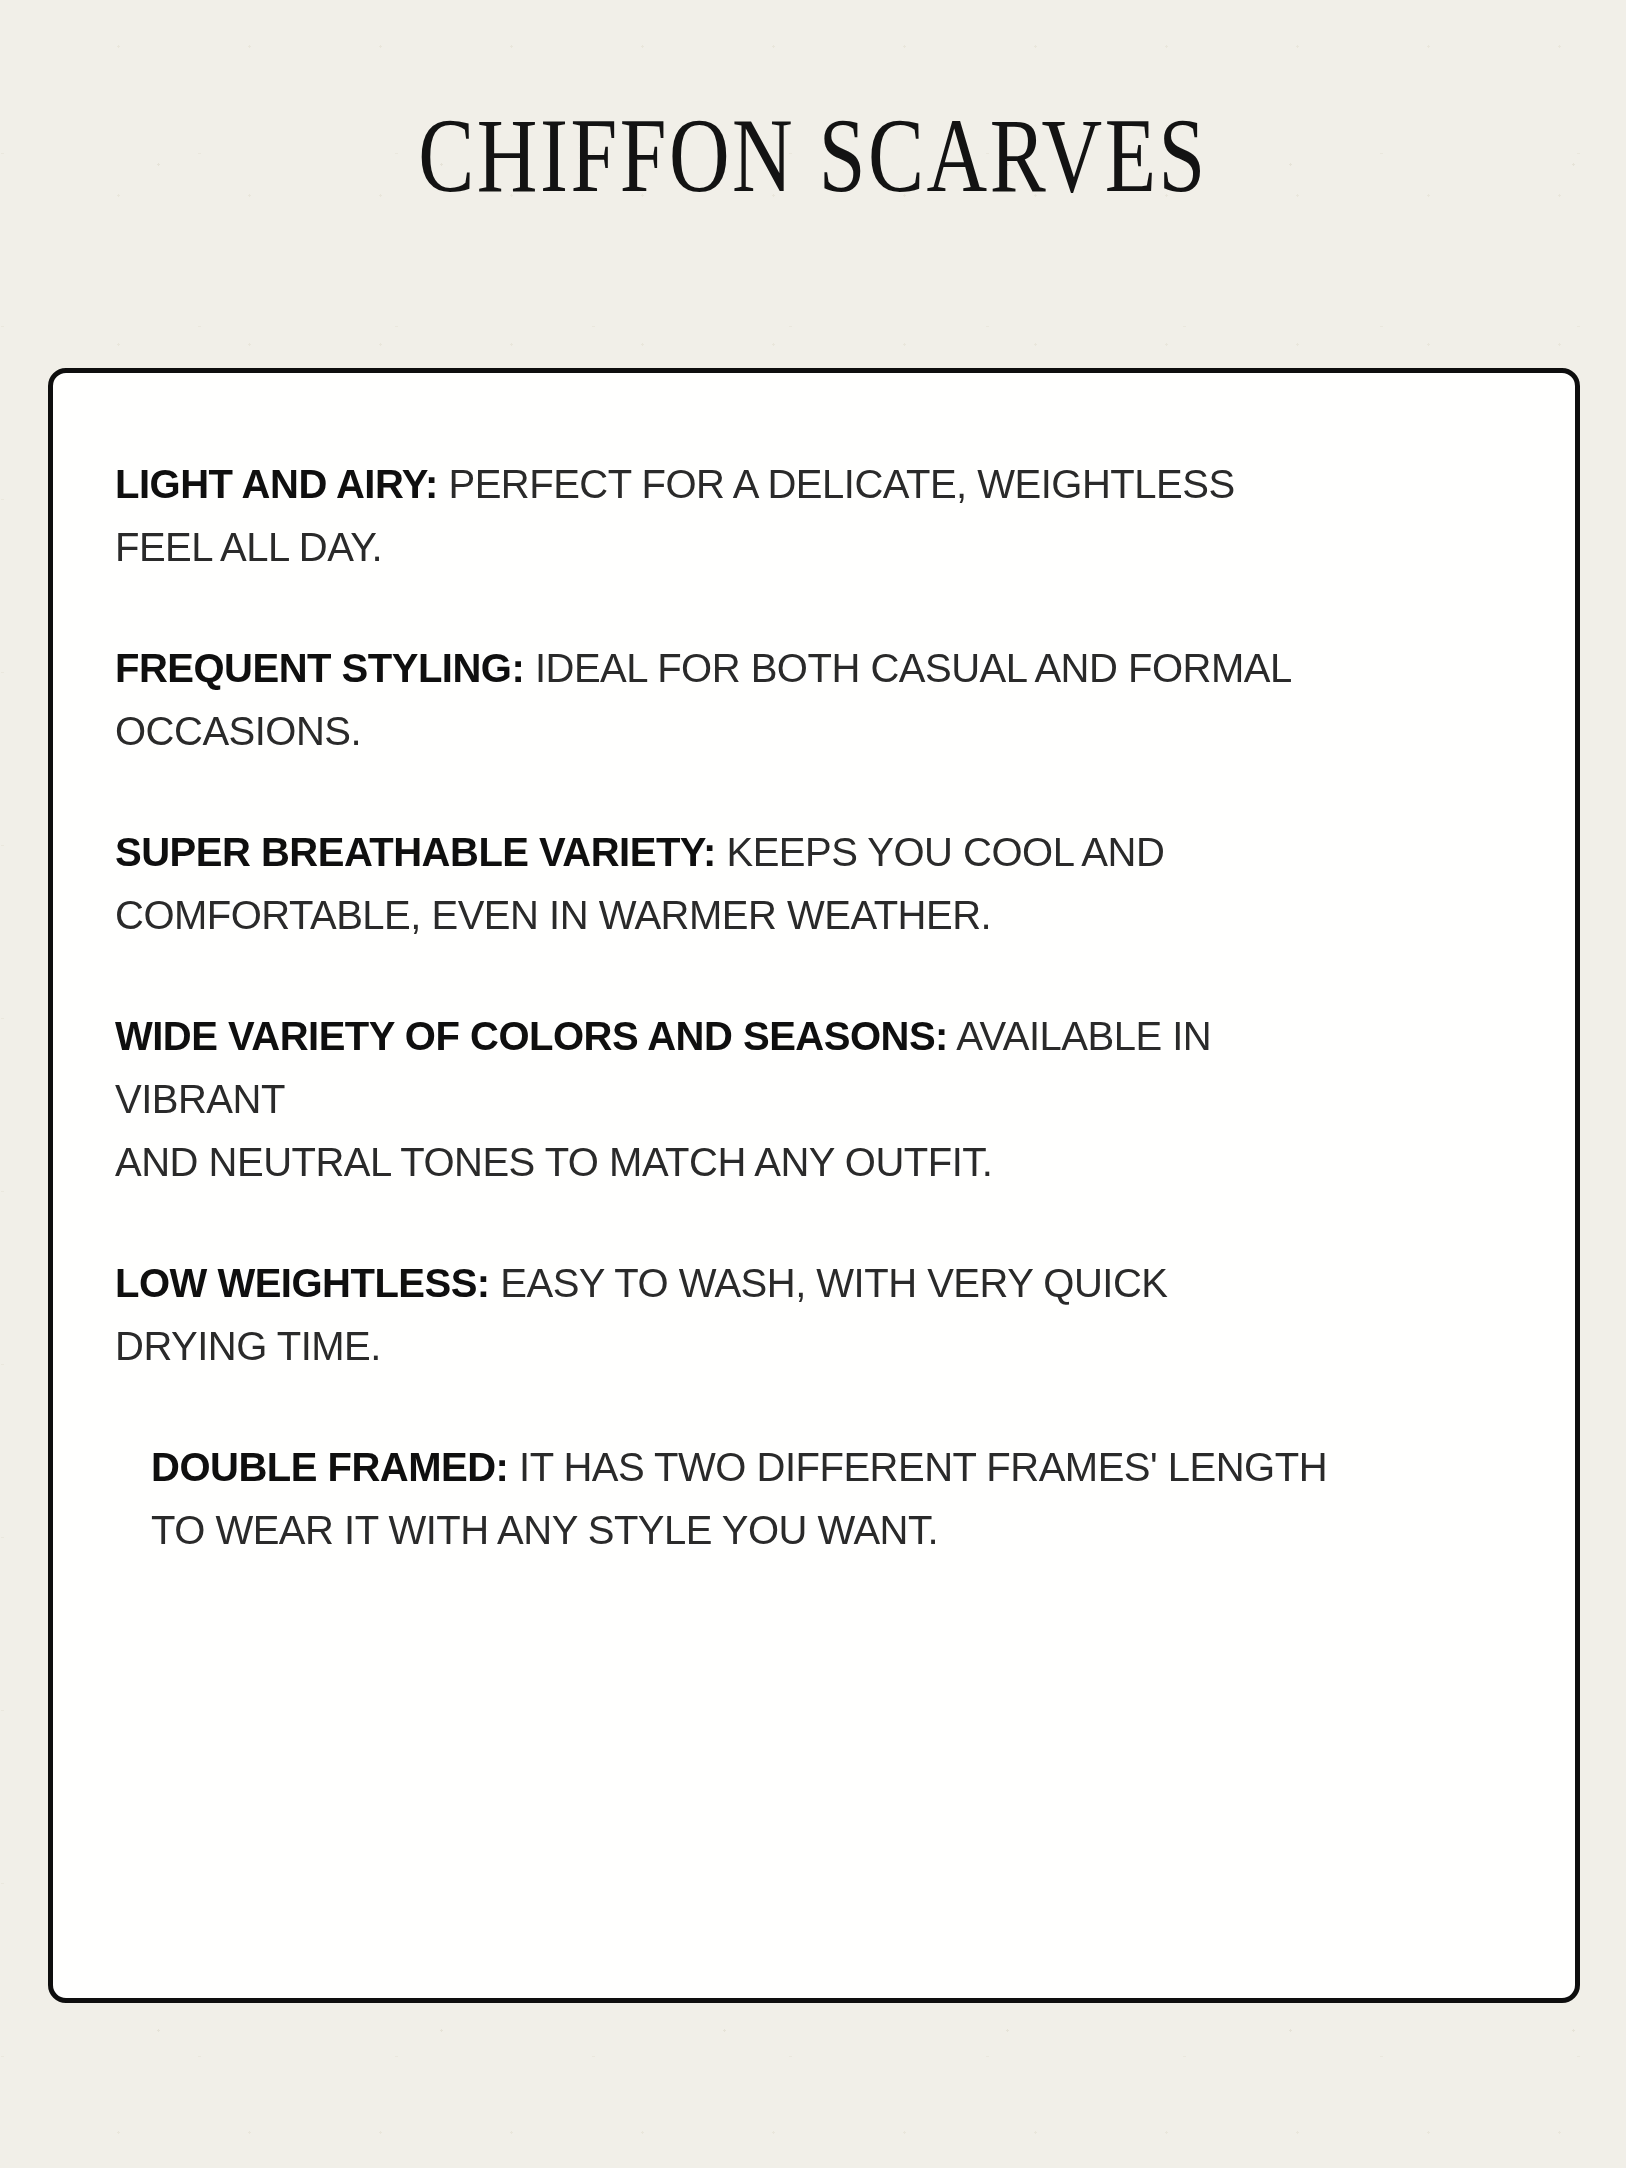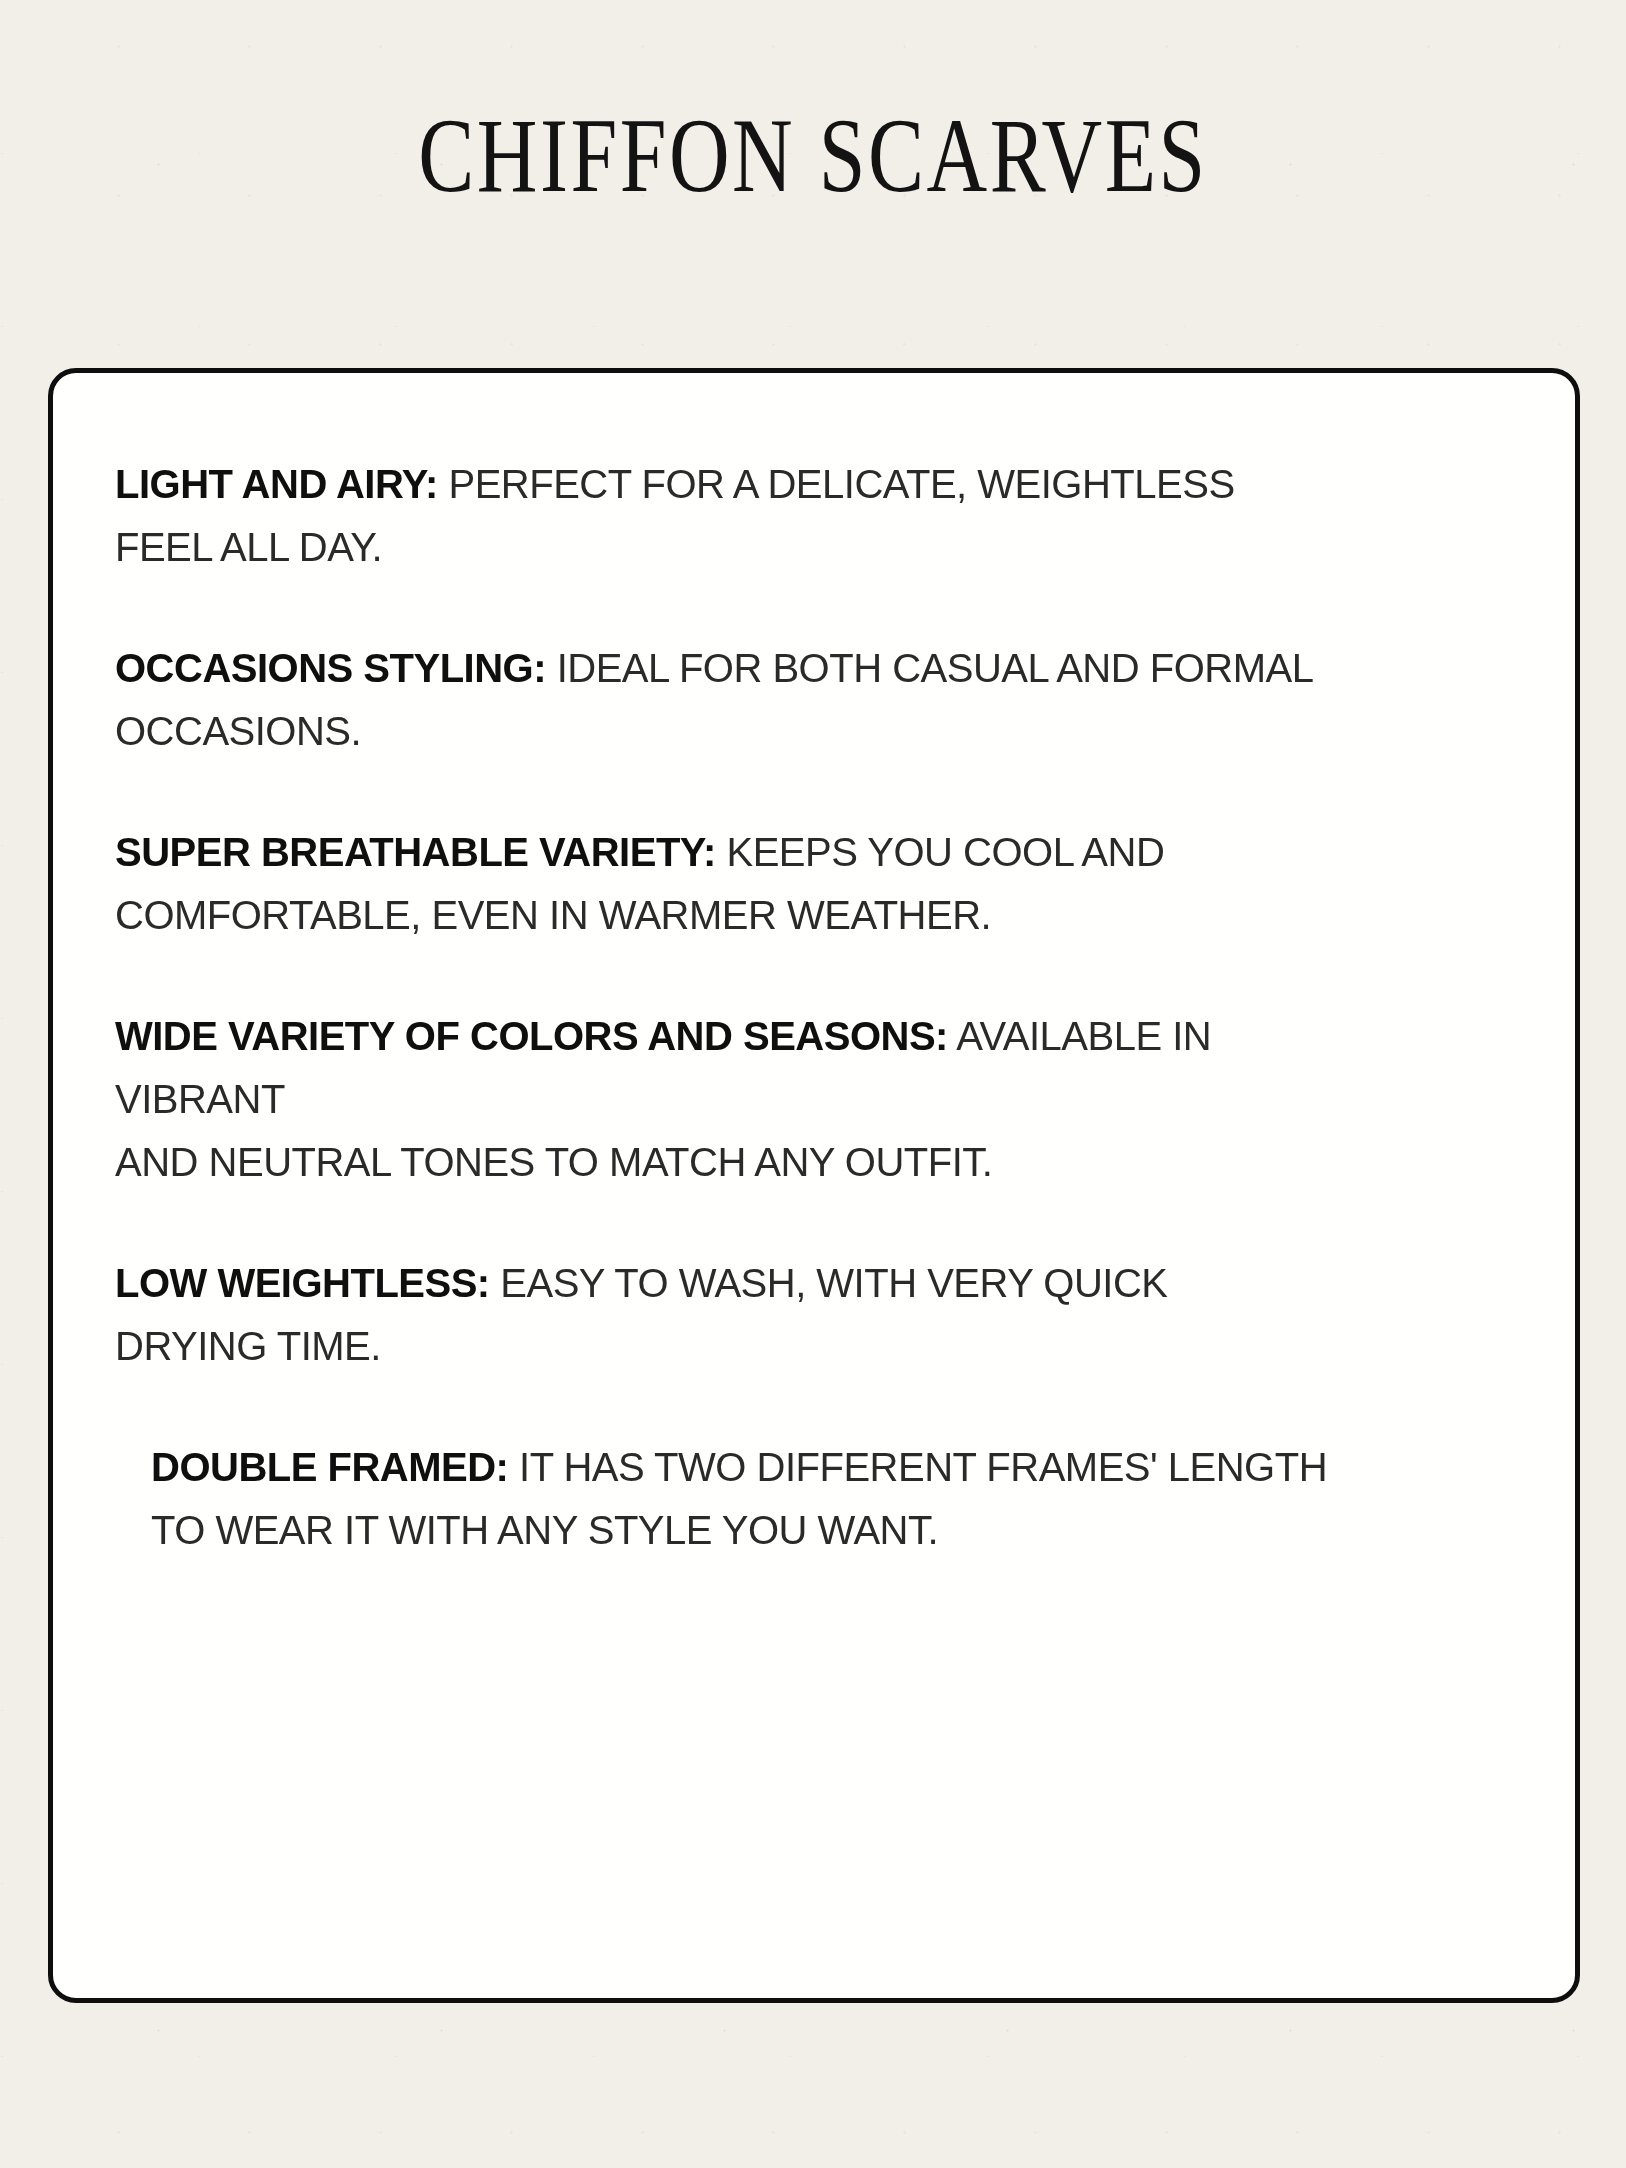--- a/index.html
+++ b/index.html
@@ -42,21 +42,21 @@
   }
   .card {
     position: absolute;
     left: 48px;
     top: 368px;
     width: 1532px;
     height: 1635px;
     box-sizing: border-box;
     background: #fffffe;
     border: 5px solid #0e0e0e;
-    border-radius: 28px;
+    border-radius: 18px;
     padding: 80px 62px 0 62px;
   }
   .feature {
     margin: 0 0 58px 0;
     font-size: 40px;
     line-height: 63px;
     letter-spacing: -0.5px;
     color: #2a2a2a;
   }
   .feature:last-child { margin-bottom: 0; margin-left: 36px; }
@@ -77,21 +77,21 @@
   </div>
 
   <div class="card">
     <div>
 
     <p class="feature">
         <span class="feature-label">LIGHT AND AIRY:</span><span class="feature-text"> PERFECT FOR A DELICATE, WEIGHTLESS
 FEEL ALL DAY.</span>
       </p>
         <p class="feature">
-        <span class="feature-label">OCCASIONS STYLING:</span><span class="feature-text"> IDEAL FOR BOTH CASUAL AND FORMAL
+        <span class="feature-label">FREQUENT STYLING:</span><span class="feature-text"> IDEAL FOR BOTH CASUAL AND FORMAL
 OCCASIONS.</span>
       </p>
         <p class="feature">
         <span class="feature-label">SUPER BREATHABLE VARIETY:</span><span class="feature-text"> KEEPS YOU COOL AND
 COMFORTABLE, EVEN IN WARMER WEATHER.</span>
       </p>
         <p class="feature">
         <span class="feature-label">WIDE VARIETY OF COLORS AND SEASONS:</span><span class="feature-text"> AVAILABLE IN
 VIBRANT
 AND NEUTRAL TONES TO MATCH ANY OUTFIT.</span>

